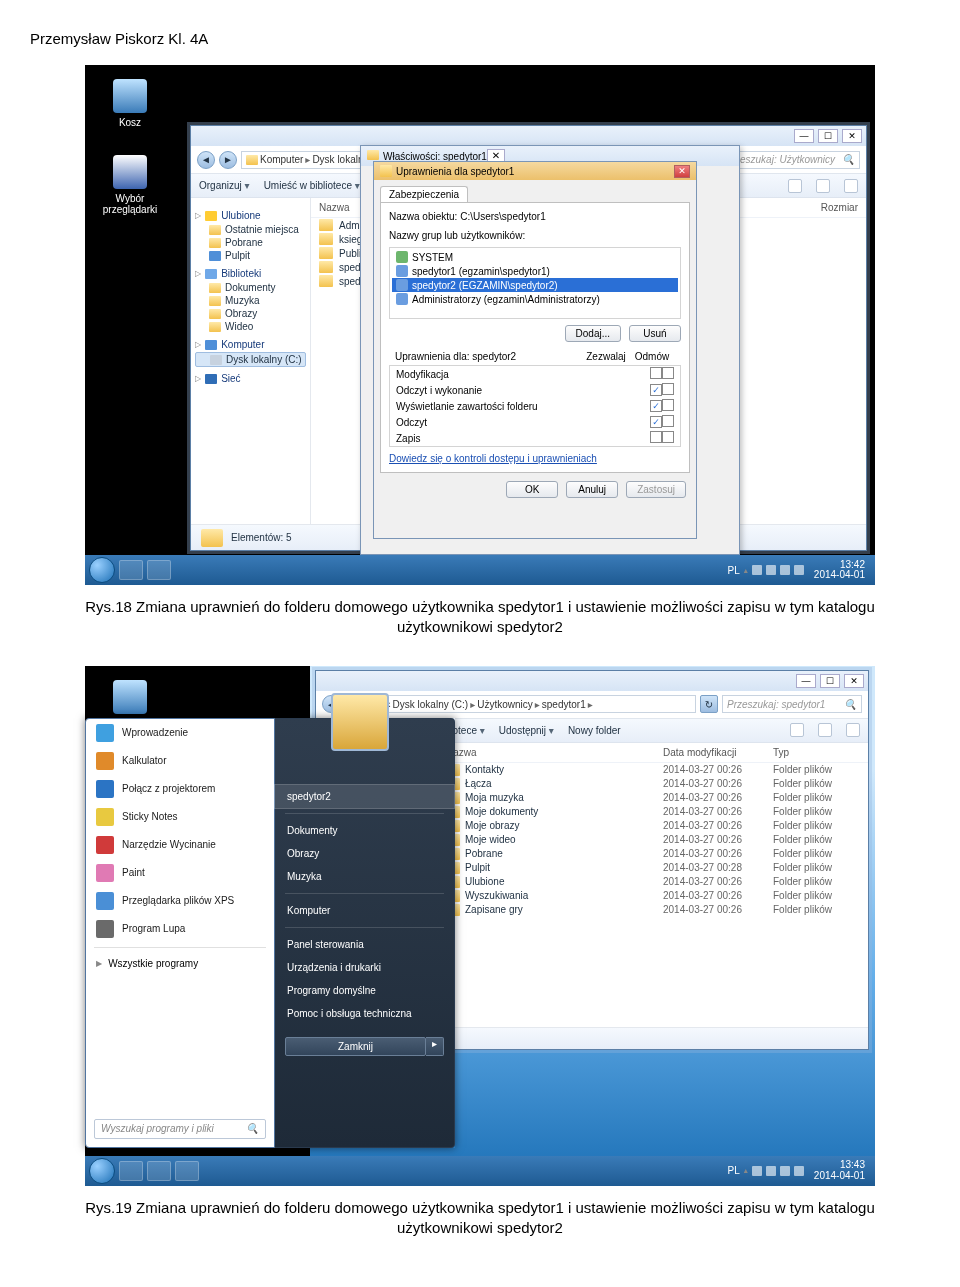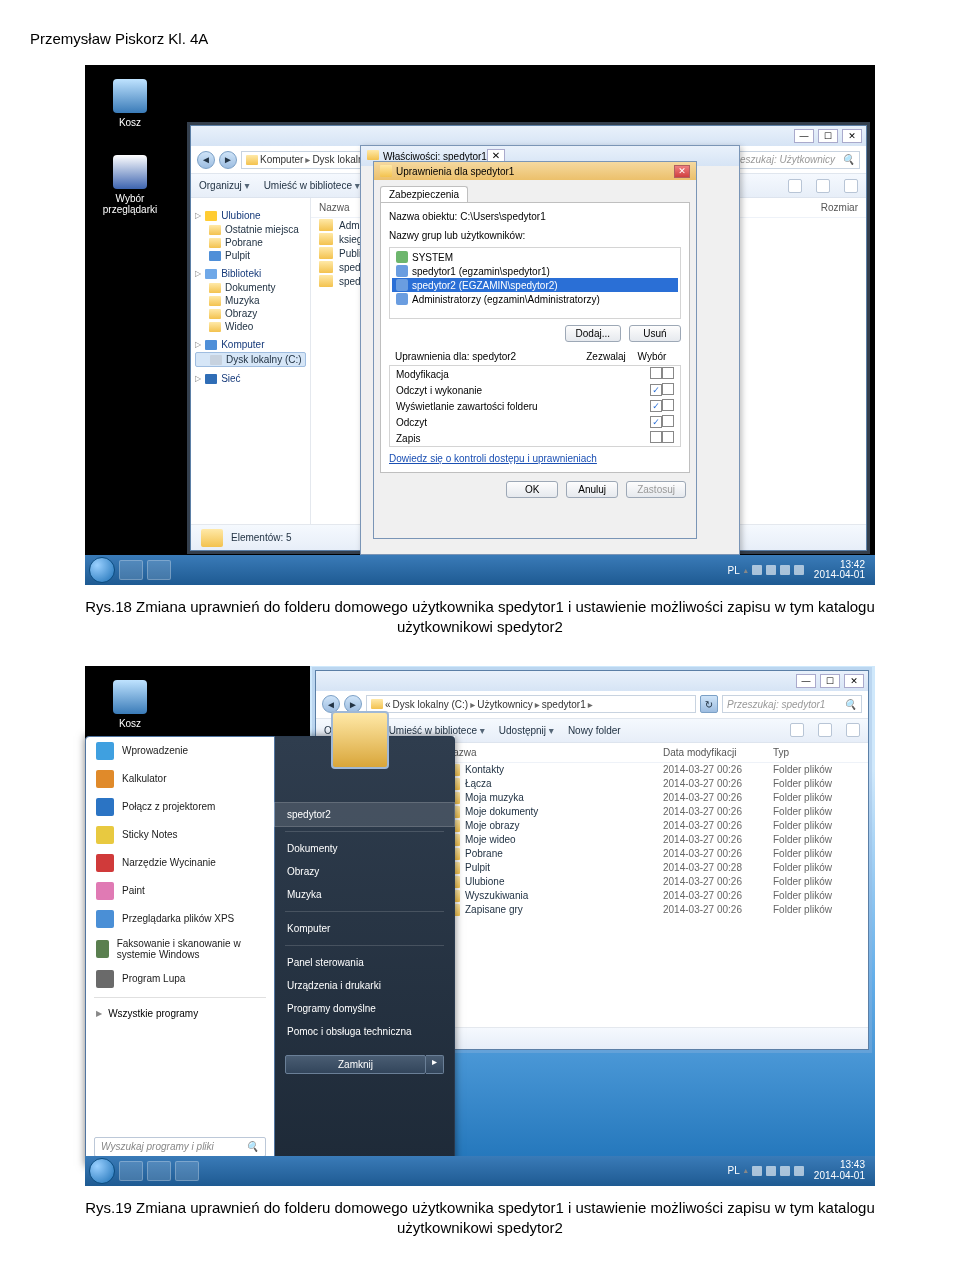--- a/index.html
+++ b/index.html
@@ -70,21 +70,21 @@
   .pgh{ display:flex; padding:3px 6px; font-size:10px;}
   .pgh .c1{flex:1;} .pgh .c2{width:46px;text-align:center;} .pgh .c3{width:46px;text-align:center;}
   .prow{ display:flex; align-items:center; padding:1px 6px; font-size:10px;}
   .prow .c1{flex:1;}
   .cb{ width:12px;height:12px;border:1px solid #888; background:#fff; display:inline-flex;align-items:center;justify-content:center;font-size:9px;color:#2a6fd6;}
   .lnk{ color:#1a4fb3; text-decoration:underline; font-size:10px; padding:6px 0 0;}
   .ft-head { display:flex; padding:4px 10px 4px 10px; color:#555; font-size:10px; border-bottom:1px solid #eef2f8;}
   .ft-head .cn{flex:1;} .ft-head .cd{width:110px;} .ft-head .ct{width:85px;}
   .ft-row { display:flex; padding:1px 10px; font-size:10px; color:#234; align-items:center;}
   .ft-row .cn{flex:1; display:flex; gap:5px; align-items:center;} .ft-row .cd{width:110px;color:#666;} .ft-row .ct{width:85px;color:#666;}
-  .startmenu { position:absolute; bottom:20px; left:0; width:370px; height:430px; display:flex; font-size:10px; box-shadow:0 0 8px rgba(0,0,0,0.5); }
+  .startmenu { position:absolute; bottom:38px; left:0; width:370px; height:430px; display:flex; font-size:10px; box-shadow:0 0 8px rgba(0,0,0,0.5); }
   .sm-left{ width:190px; background:#fff; display:flex; flex-direction:column; border:1px solid #5175a0; border-radius:4px 0 0 4px;}
   .sm-item{ display:flex; align-items:center; gap:8px; padding:5px 10px; color:#1a1a1a;}
   .sm-item .ic{ width:18px;height:18px; border-radius:2px;}
   .sm-sep{ height:1px; background:#e0e0e0; margin:4px 8px;}
   .sm-all{ padding:6px 10px; display:flex;align-items:center;gap:6px;}
   .sm-search{ margin:auto 8px 8px; height:20px; border:1px solid #bcc8d8; border-radius:2px; display:flex;align-items:center; padding:0 6px; color:#888; font-style:italic; justify-content:space-between;}
   .sm-right{ flex:1; background:linear-gradient(#2f3d4e,#1e2a38); color:#fff; border:1px solid #2a3a4e; border-left:none; border-radius:0 4px 4px 0; position:relative; padding-top:66px;}
   .sm-avatar{ position:absolute; top:-26px; left:56px; width:58px; height:58px; background:linear-gradient(#ffe9a8,#d9a63a); border:2px solid #9fb8d6; border-radius:4px;}
   .sm-ritem{ padding:6px 12px; }
   .sm-ritem.sel{ background:rgba(255,255,255,0.12); outline:1px solid rgba(255,255,255,0.25);}
@@ -267,21 +267,21 @@
               <span>Administratorzy (egzamin\Administratorzy)</span>
             </div>
         </div>
         <div class="btnrow">
           <span class="btn">Dodaj...</span>
           <span class="btn">Usuń</span>
         </div>
         <div class="pgh" style="margin-top:6px;">
             <span class="c1">Uprawnienia dla: spedytor2</span>
             <span class="c2">Zezwalaj</span>
-            <span class="c3">Wybór</span>
+            <span class="c3">Odmów</span>
           </div>
         <div class="permgrid">
           <div class="prow">
               <span class="c1">Modyfikacja</span>
               <span class="c2"><span class="cb"></span></span>
               <span class="c3"><span class="cb"></span></span>
             </div>
           <div class="prow">
               <span class="c1">Odczyt i wykonanie</span>
               <span class="c2"><span class="cb">✓</span></span>
@@ -502,24 +502,20 @@
               <span class="ic" style="background:#d03a3a;"></span>
               <span>Narzędzie Wycinanie</span>
             </div>
             <div class="sm-item">
               <span class="ic" style="background:#e07ab4;"></span>
               <span>Paint</span>
             </div>
             <div class="sm-item">
               <span class="ic" style="background:#4a8fd6;"></span>
               <span>Przeglądarka plików XPS</span>
-            </div>
-            <div class="sm-item">
-              <span class="ic" style="background:#5a7f4f;"></span>
-              <span>Faksowanie i skanowanie w systemie Windows</span>
             </div>
             <div class="sm-item">
               <span class="ic" style="background:#6a6a6a;"></span>
               <span>Program Lupa</span>
             </div>
           </div>
         <div class="sm-sep"></div>
         <div class="sm-all">
             <span class="tri">▶</span>
             <span>Wszystkie programy</span>

